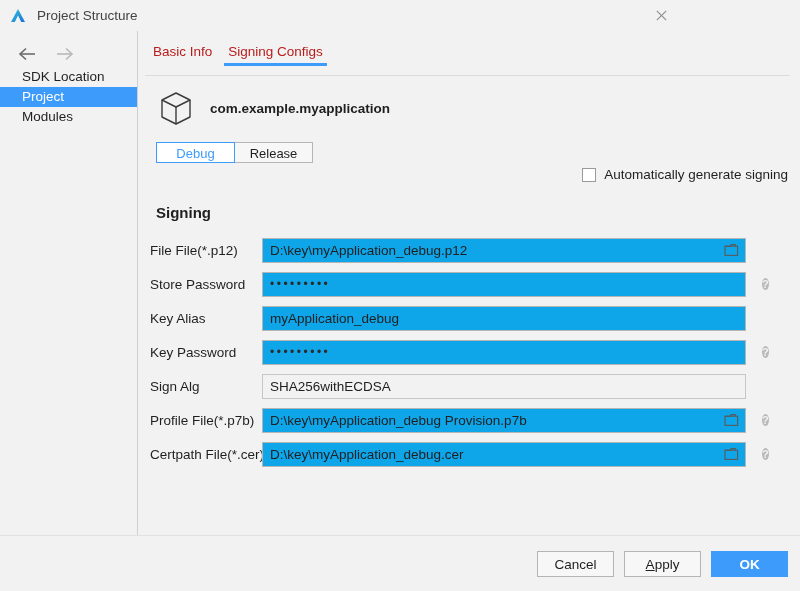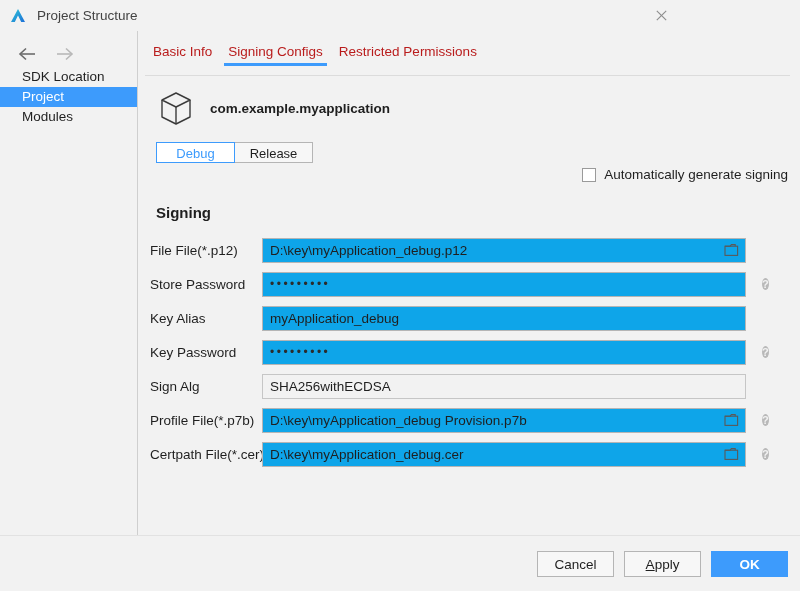--- a/index.html
+++ b/index.html
@@ -352,21 +352,20 @@
   <div class="side-item">SDK Location</div>
   <div class="side-item selected">Project</div>
   <div class="side-item">Modules</div>
 </div>
 
 <div class="main">
 
   <div class="tabs">
     <div class="tab">Basic Info</div>
     <div class="tab active">Signing Configs</div>
-    <div class="tab">Restricted Permissions</div>
   </div>
   <div class="tab-rule"></div>
 
   <div class="pkg-row">
     <span class="pkg-icon">
       <svg width="40" height="40" viewBox="0 0 40 40">
         <g fill="none" stroke="#3b3b3b" stroke-width="1.4" stroke-linejoin="round">
           <polygon points="20,5 34,12 20,19 6,12"></polygon>
           <polyline points="6,12 6,29 20,36 34,29 34,12"></polyline>
           <line x1="20" y1="19" x2="20" y2="36"></line>

